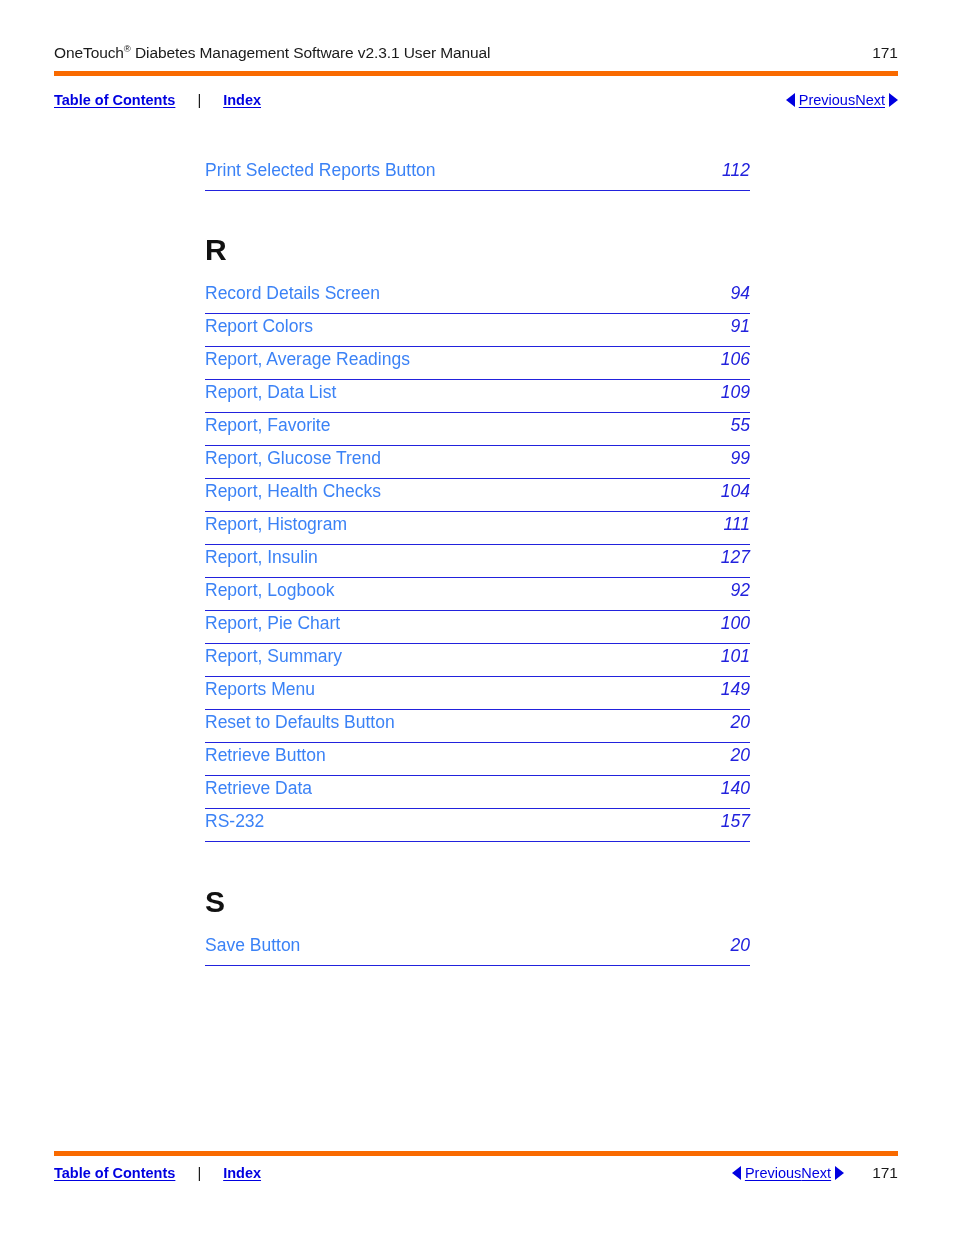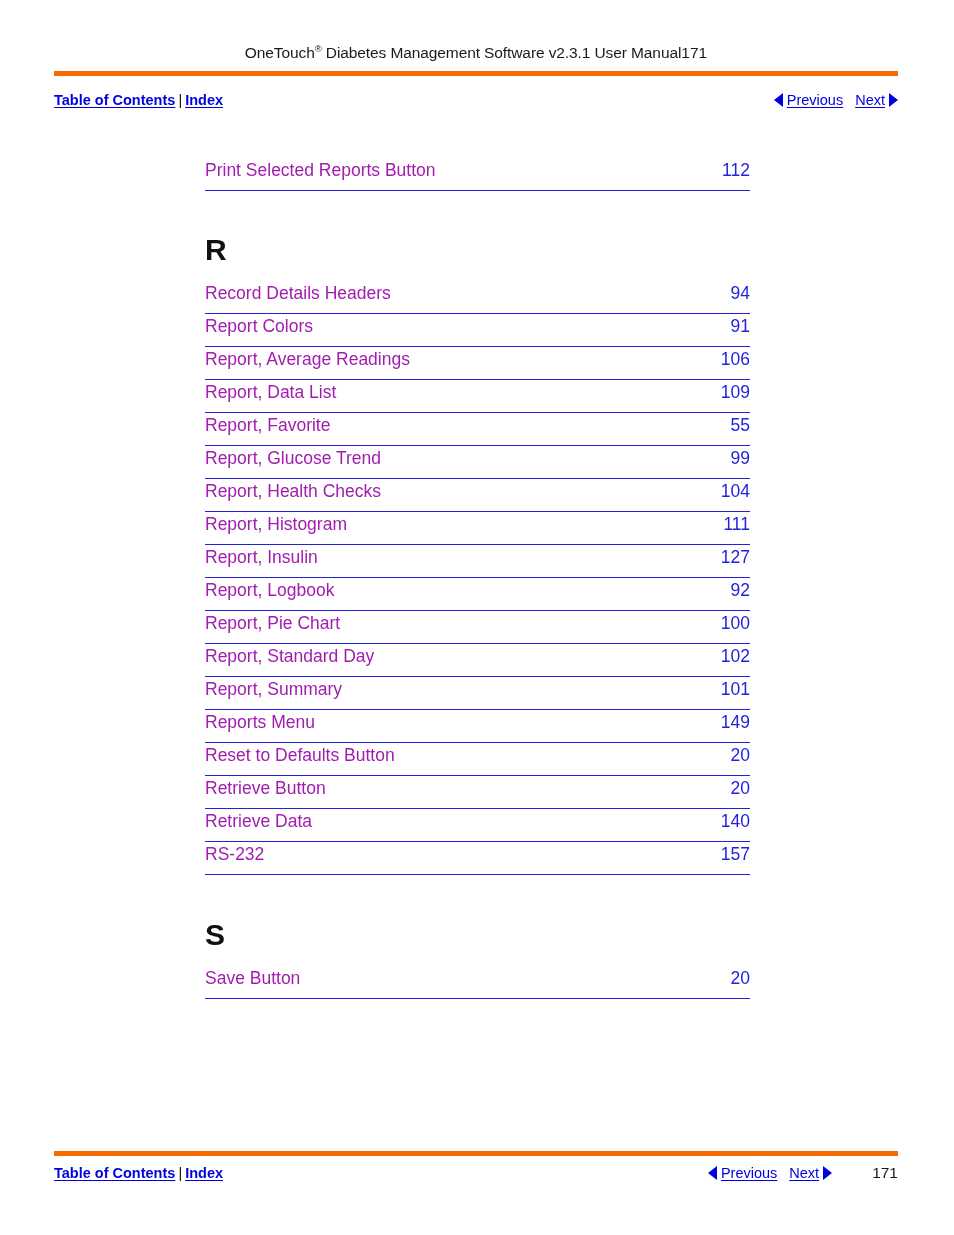--- a/index.html
+++ b/index.html
@@ -23,21 +23,21 @@
 
   
   .header {
     position: absolute;
     left: 54px;
     top: 44px;
     width: 844px;
     height: 28px;
     display: flex;
     align-items: baseline;
-    justify-content: center;
+    justify-content: space-between;
   }
   .header-title {
     font-size: 15.5px;
     color: #1a1a1a;
     letter-spacing: -0.1px;
     white-space: nowrap;
   }
   .header-title sup {
     font-size: 9.5px;
     vertical-align: super;
@@ -66,41 +66,40 @@
     height: 24px;
     display: flex;
     align-items: center;
   }
   .navbar.top { top: 88px; }
   .navbar.bottom { top: 1161px; }
 
   .nav-left {
     display: flex;
     align-items: baseline;
-    gap: 3px;
+    gap: 22px;
     font-size: 14.5px;
     font-weight: bold;
   }
   .nav-link {
     color: #0000e0;
     text-decoration: underline;
     text-underline-offset: 2px;
     white-space: nowrap;
     cursor: pointer;
   }
   .nav-sep {
     color: #111111;
     font-weight: normal;
   }
 
   .nav-right {
     margin-left: auto;
     display: flex;
     align-items: center;
-    gap: 12px;
     font-size: 14.5px;
   }
   .nav-pair {
     display: flex;
     align-items: center;
     gap: 4px;
   }
   .nav-pager-link {
     color: #0000e0;
     text-decoration: underline;
@@ -151,28 +150,29 @@
     height: 33px;
     display: flex;
     align-items: flex-start;
     justify-content: space-between;
     border-bottom: 1.4px solid #2222dd;
     box-sizing: border-box;
     cursor: pointer;
   }
   .entry-label {
     font-size: 17.5px;
-    color: #a21caf;
+    color: #3b82f6;
     line-height: 25px;
     white-space: nowrap;
   }
   .entry-page {
     font-size: 17.5px;
     color: #2222dd;
     line-height: 25px;
+    font-style: italic;
   }
 </style>
 </head>
 <body>
 
 <div class="page">
 
   <div class="header">
     <div class="header-title"><span>OneTouch</span><sup>®</sup><span> Diabetes Management Software v2.3.1 User Manual</span></div>
     <div class="header-pageno">171</div>
@@ -203,21 +203,21 @@
     <div>
       <div class="entry">
         <span class="entry-label">Print Selected Reports Button</span>
         <span class="entry-page">112</span>
       </div>
     </div>
 
     <div>
       <div class="section-letter r">R</div>
       <div class="entry">
-        <span class="entry-label">Record Details Headers</span>
+        <span class="entry-label">Record Details Screen</span>
         <span class="entry-page">94</span>
       </div>
       <div class="entry">
         <span class="entry-label">Report Colors</span>
         <span class="entry-page">91</span>
       </div>
       <div class="entry">
         <span class="entry-label">Report, Average Readings</span>
         <span class="entry-page">106</span>
       </div>
@@ -245,24 +245,20 @@
         <span class="entry-label">Report, Insulin</span>
         <span class="entry-page">127</span>
       </div>
       <div class="entry">
         <span class="entry-label">Report, Logbook</span>
         <span class="entry-page">92</span>
       </div>
       <div class="entry">
         <span class="entry-label">Report, Pie Chart</span>
         <span class="entry-page">100</span>
-      </div>
-      <div class="entry">
-        <span class="entry-label">Report, Standard Day</span>
-        <span class="entry-page">102</span>
       </div>
       <div class="entry">
         <span class="entry-label">Report, Summary</span>
         <span class="entry-page">101</span>
       </div>
       <div class="entry">
         <span class="entry-label">Reports Menu</span>
         <span class="entry-page">149</span>
       </div>
       <div class="entry">

